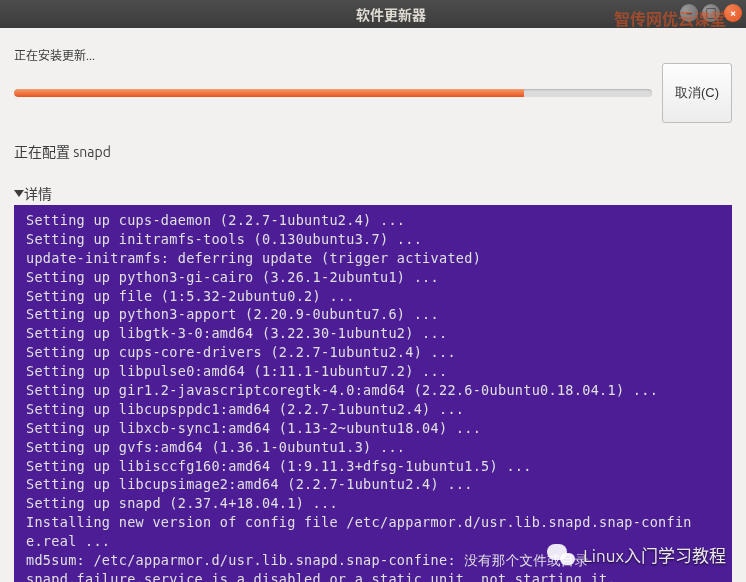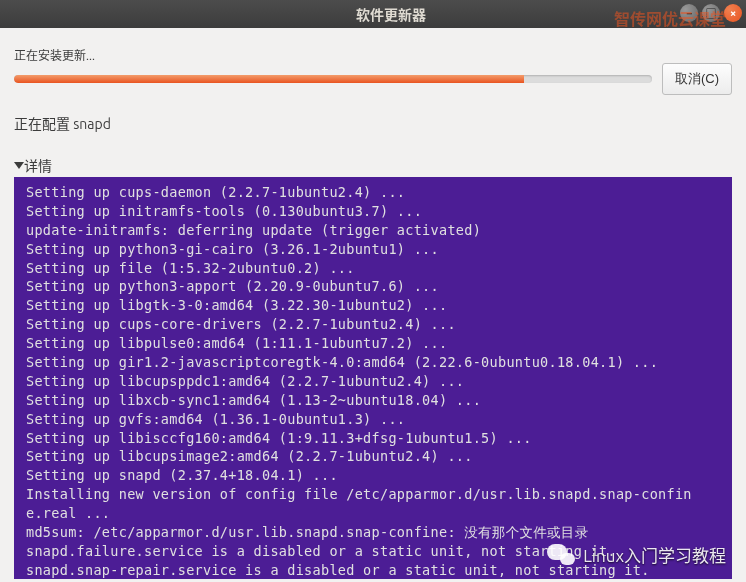--- a/index.html
+++ b/index.html
@@ -84,21 +84,21 @@
     .progress-fill {
       height: 100%;
       width: 80%;
       background: linear-gradient(to bottom, #f39c6b, #e95420);
       border-radius: 4px 0 0 4px;
     }
     .cancel-btn {
       background: linear-gradient(to bottom, #fdfdfd, #ececec);
       border: 1px solid #bdbdbd;
       border-radius: 3px;
-      padding: 6px 12px;
+      padding: 20px 12px;
       font-size: 13px;
       cursor: pointer;
       color: #333;
     }
     .config-text {
       font-size: 14px;
       color: #3c3c3c;
       margin-bottom: 22px;
     }
     .details-toggle {

